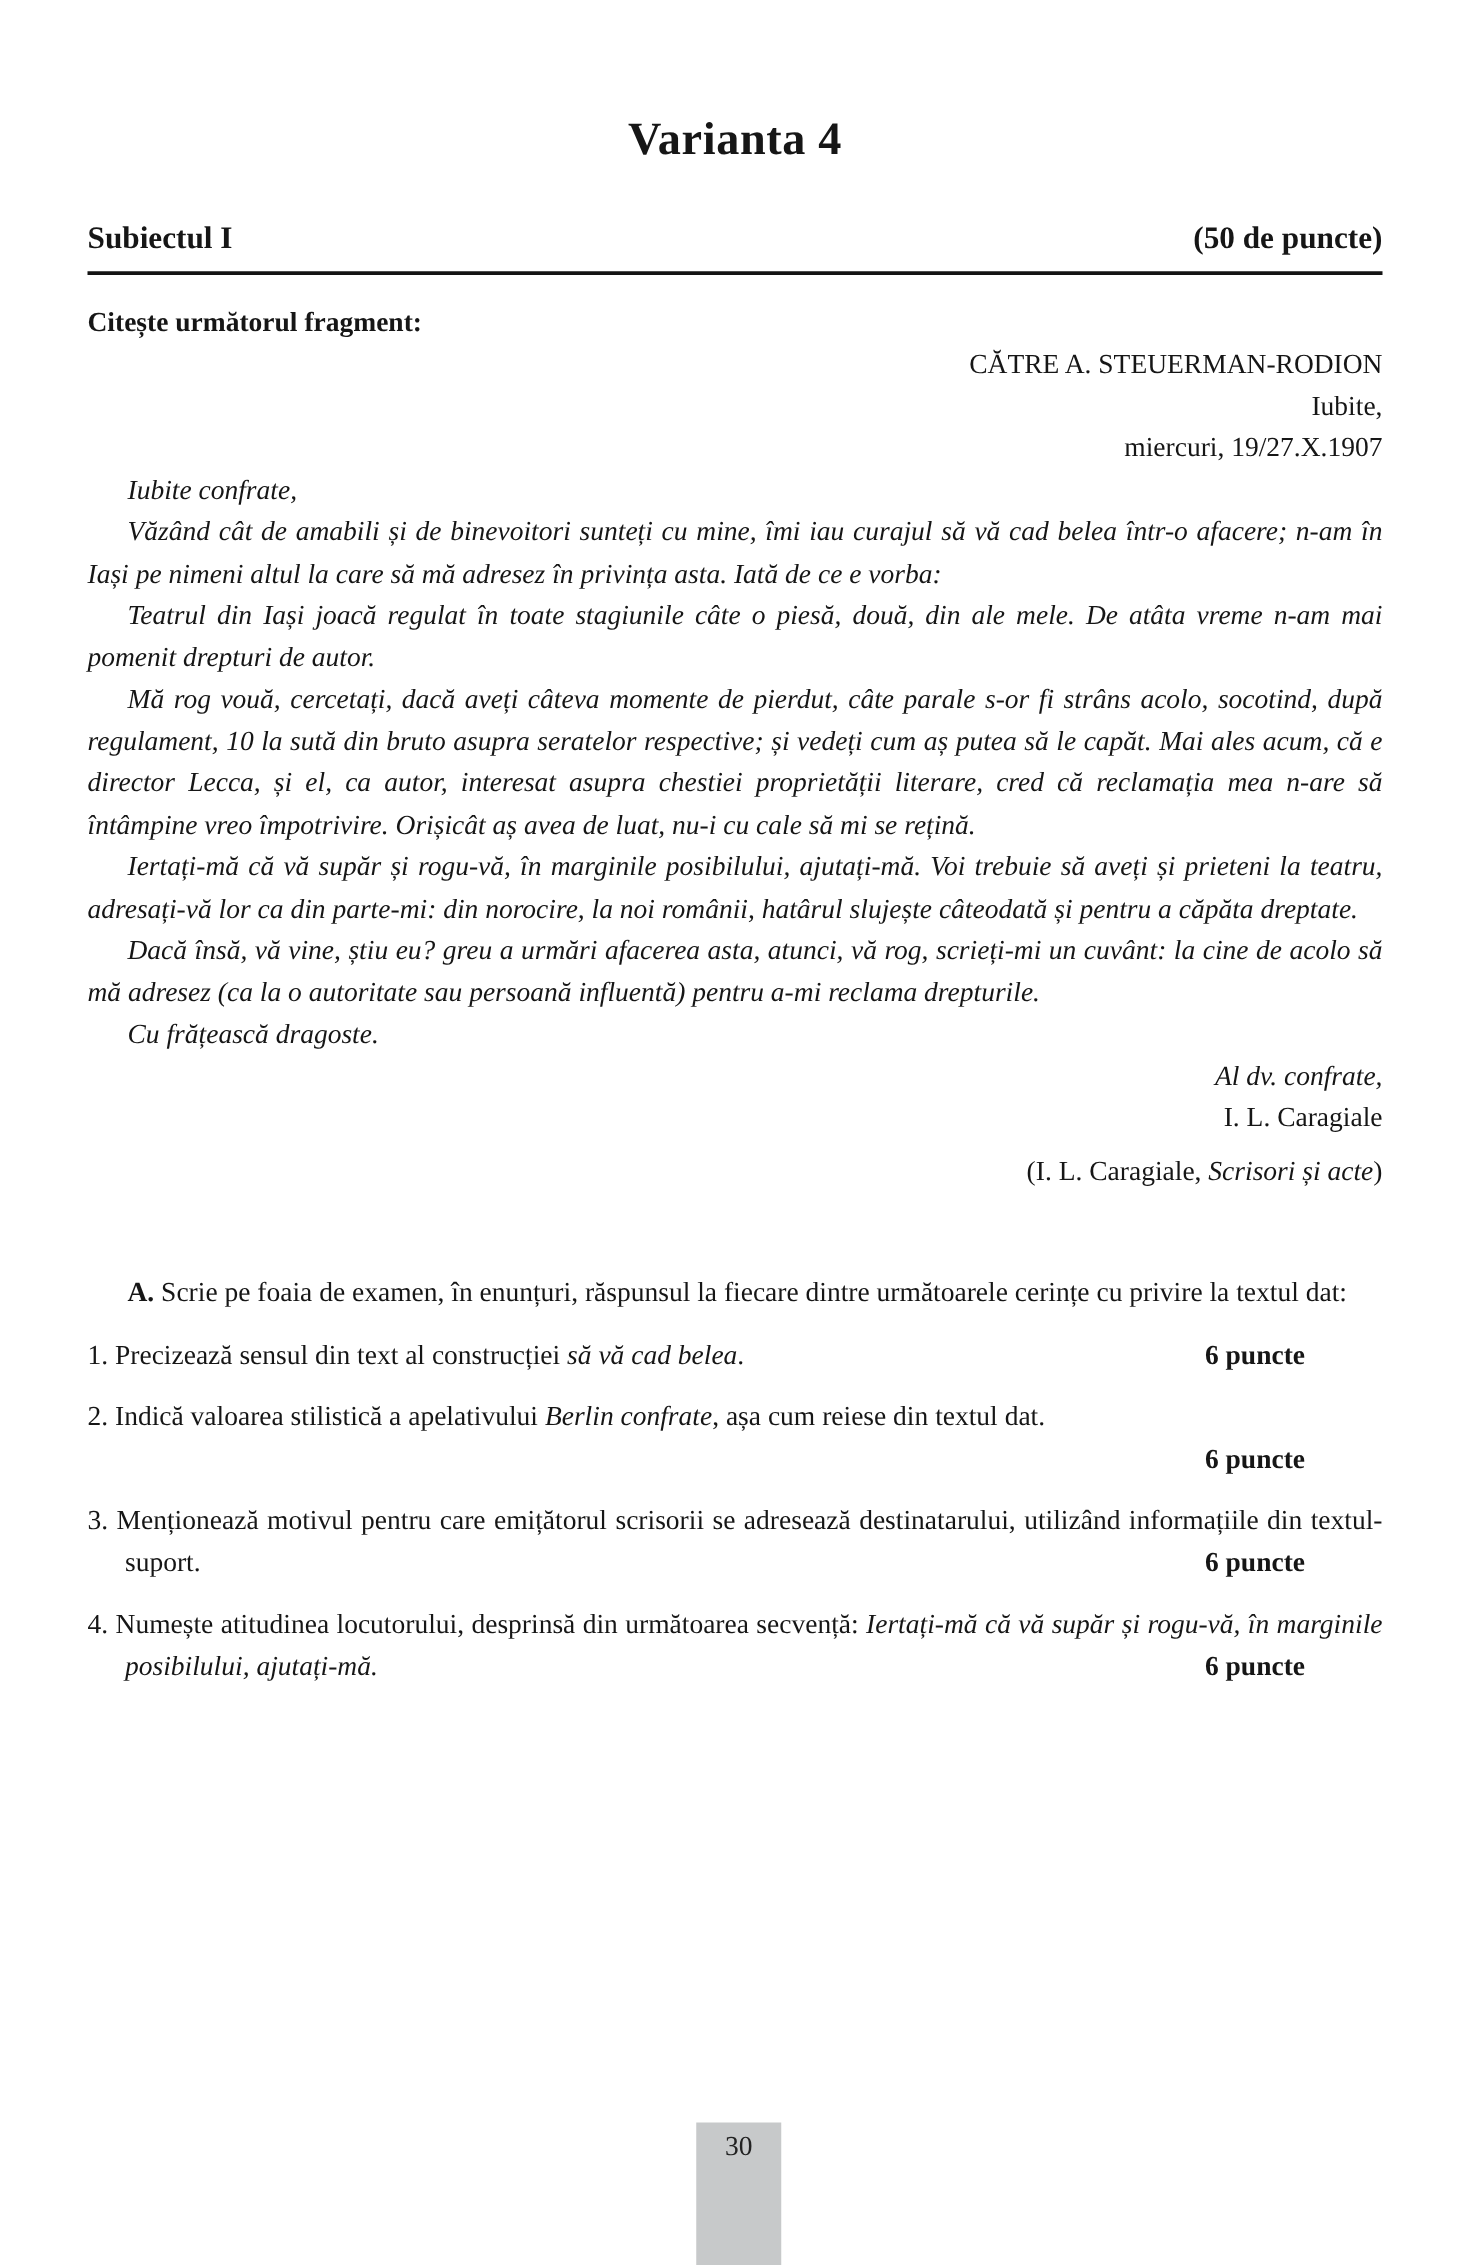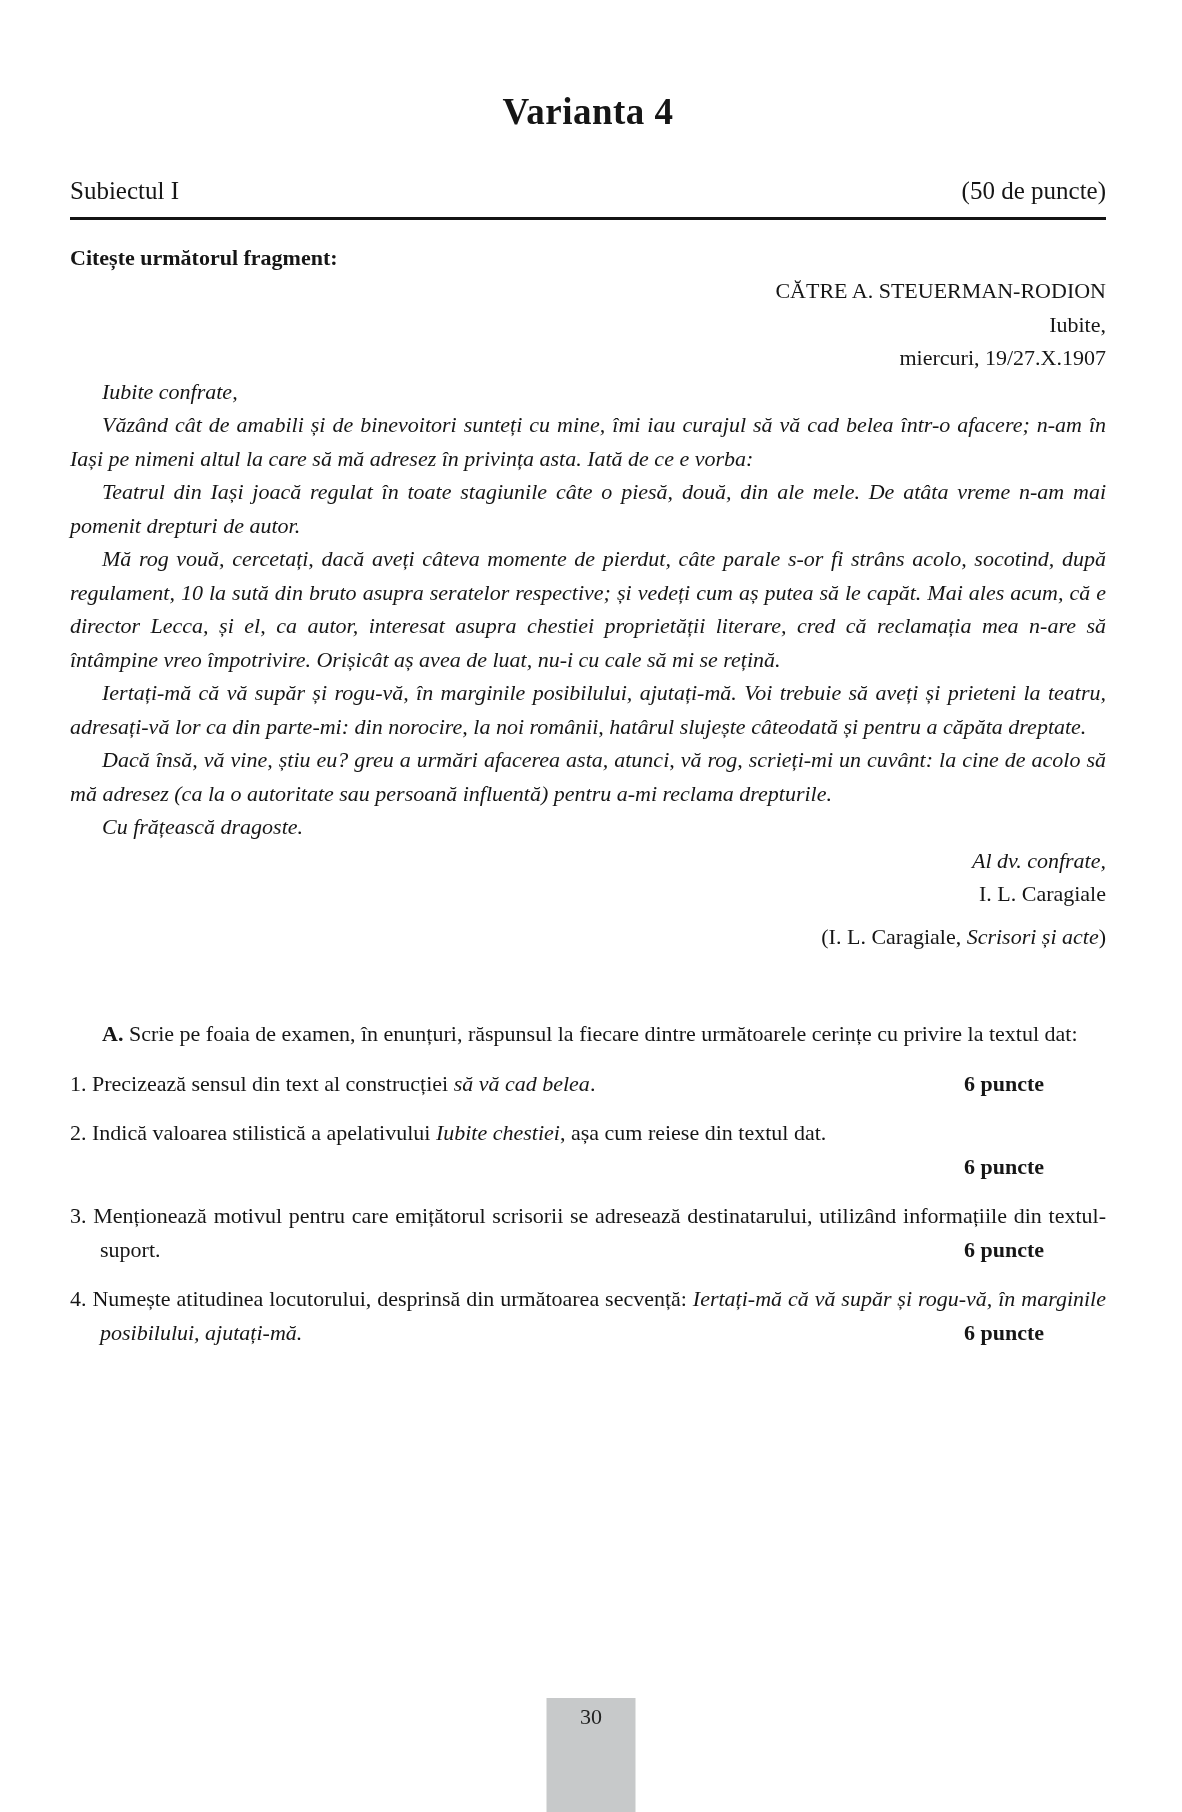--- a/index.html
+++ b/index.html
@@ -22,21 +22,21 @@
     line-height: 44px;
     text-align: center;
     font-weight: bold;
     margin: 0 0 40px 0;
     letter-spacing: 0.5px;
   }
   .subject-row {
     display: flex;
     justify-content: space-between;
     align-items: baseline;
-    font-weight: normal;
+    font-weight: bold;
     font-size: 25px;
     border-bottom: 3px solid #141414;
     padding-bottom: 9px;
     margin-bottom: 21px;
   }
   .intro { margin: 0; font-weight: bold; }
   .letter-head { text-align: right; }
   .letter-body { font-style: italic; text-align: justify; }
   .letter-body p { margin: 0; text-indent: 32px; }
   .letter-close { text-align: right; }
@@ -65,21 +65,21 @@
     text-align: right;
     padding-right: 62px;
     font-weight: bold;
     text-indent: 0;
   }
   .footer-bar {
     position: absolute;
     bottom: 0;
     left: 50%;
     transform: translateX(-50%);
-    width: 89px;
+    width: 68px;
     height: 114px;
     background: #c7c9ca;
     text-align: center;
     padding-top: 2px;
     font-size: 22px;
     color: #222222;
   }
 </style>
 </head>
 <body>
@@ -123,21 +123,21 @@
     <p class="task-intro">
       <span class="task-label">A.</span><span> Scrie pe foaia de examen, în enunțuri, răspunsul la fiecare dintre următoarele cerințe cu privire la textul dat:</span>
     </p>
 
     <div class="question">
       <span>1. Precizează sensul din text al construcției </span><em>să vă cad belea</em><span>.</span>
       <span class="points">6 puncte</span>
     </div>
 
     <div class="question">
-      <span>2. Indică valoarea stilistică a apelativului </span><em>Iubite chestiei</em><span>, așa cum reiese din textul dat.</span>
+      <span>2. Indică valoarea stilistică a apelativului </span><em>Berlin confrate</em><span>, așa cum reiese din textul dat.</span>
       <div class="points-line">6 puncte</div>
     </div>
 
     <div class="question">
       <span>3. Menționează motivul pentru care emițătorul scrisorii se adresează destinatarului, utilizând informațiile din textul-suport.</span>
       <span class="points">6 puncte</span>
     </div>
 
     <div class="question">
       <span>4. Numește atitudinea locutorului, desprinsă din următoarea secvență: </span><em>Iertați-mă că vă supăr și rogu-vă, în marginile posibilului, ajutați-mă.</em>

